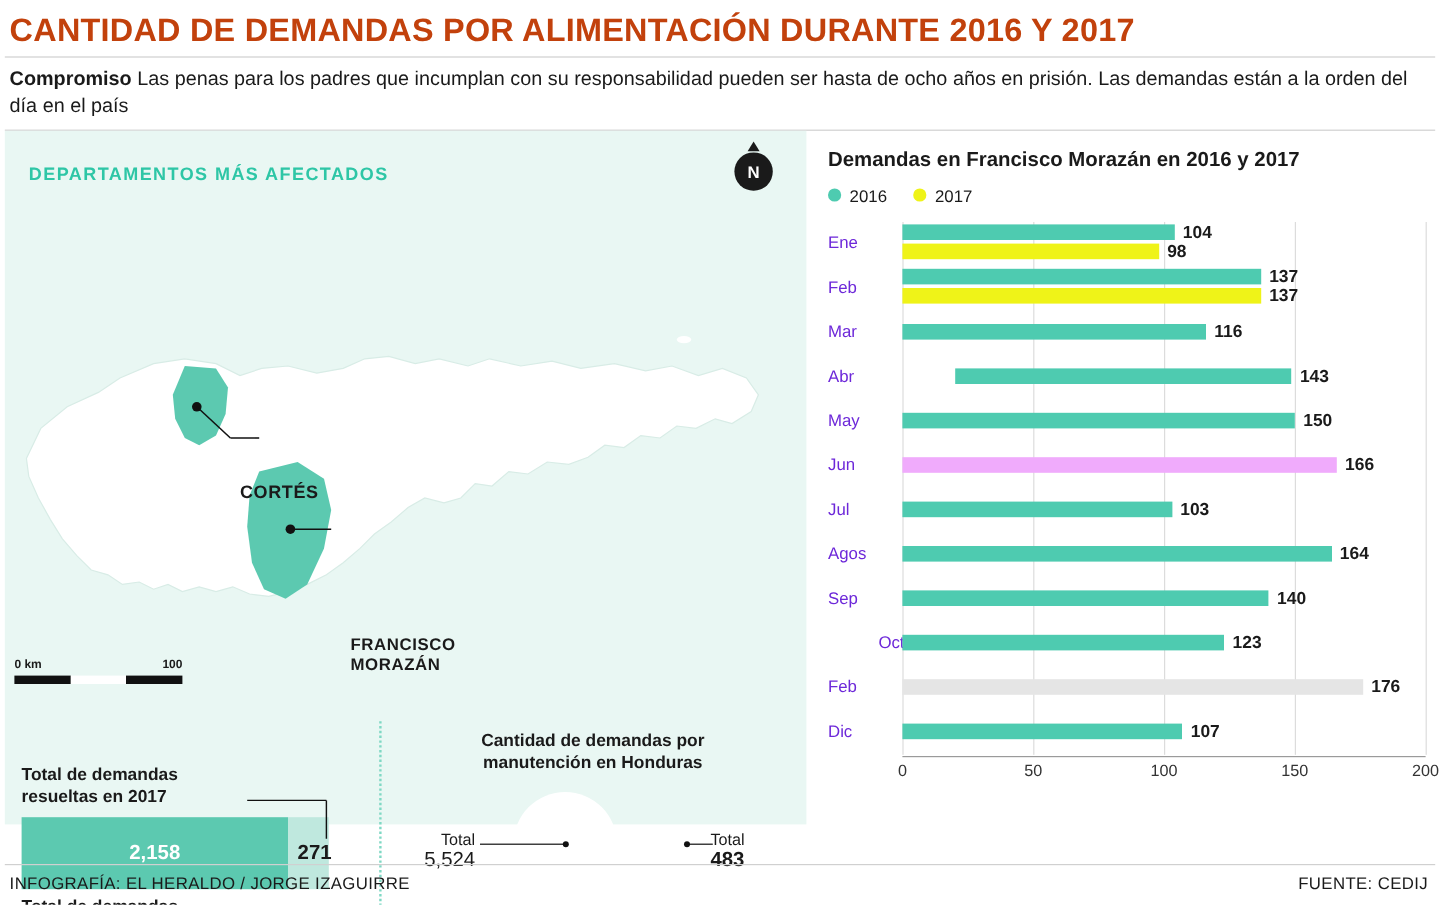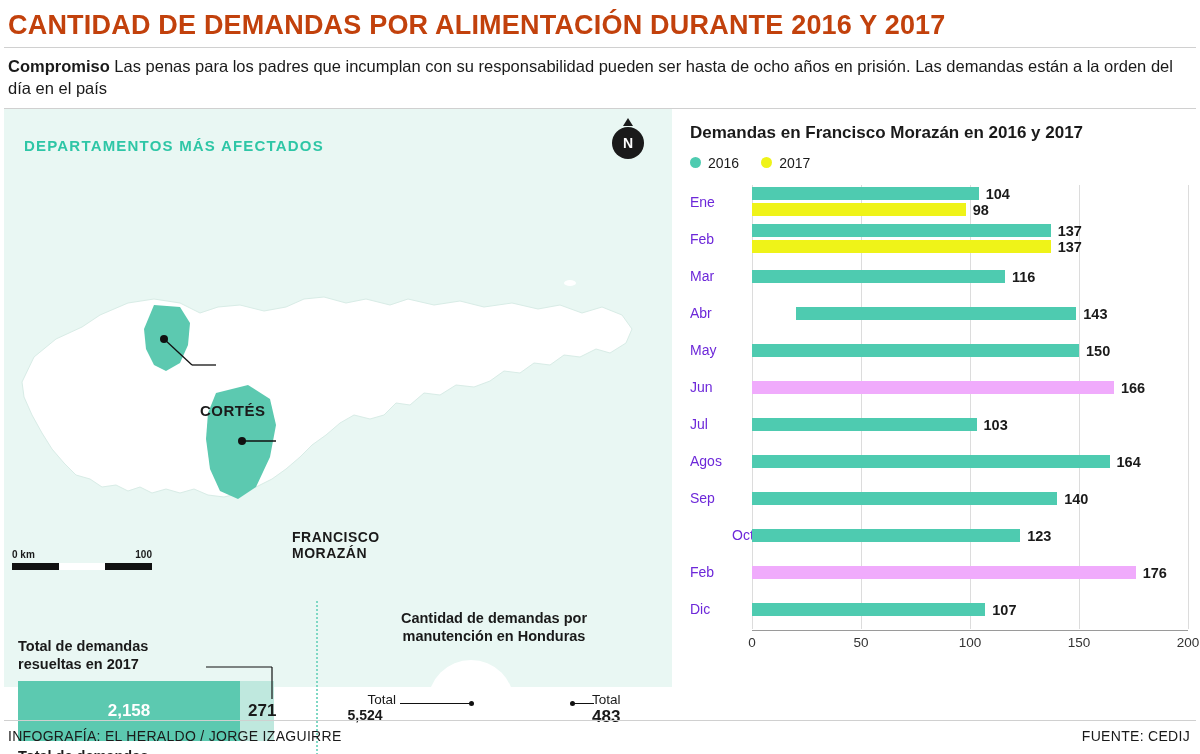--- a/index.html
+++ b/index.html
@@ -97,21 +97,21 @@
 
   .dotted-div { position:absolute; left:312px; top:492px; height:214px; border-left:2px dotted #7fd8c4; }
 
   .circles-block { position:absolute; left:330px; top:500px; width:320px; }
   .cb-title { text-align:center; font-size:14.5px; font-weight:700; line-height:1.3; }
   .circles { position:relative; height:120px; margin-top:14px; }
   .circ-big { position:absolute; left:94px; top:0px; width:86px; height:86px; border-radius:50%; background:#fff; }
   .circ-small { position:absolute; left:228px; top:34px; width:20px; height:20px; border-radius:50%; background:#fff; }
   .dotc { position:absolute; width:5px; height:5px; border-radius:50%; background:#111; }
   .lbl-total-left { position:absolute; left:0px; top:32px; text-align:right; width:62px; font-size:13.5px; }
-  .lbl-total-left .num { font-size:14px; font-weight:700;text-align:center; }
+  .lbl-total-left .num { font-size:17px; font-weight:400; }
   .lbl-total-right { position:absolute; left:258px; top:32px; font-size:13.5px; }
   .lbl-total-right .num { font-size:17px; font-weight:700; }
   .ln { position:absolute; background:#111; height:1px; }
 
   
   .right { flex:1; position:relative; padding-left:18px; }
   .chart-title { font-size:17px; font-weight:700; margin-top:14px; }
   .legend { display:flex; gap:22px; margin-top:12px; align-items:center; font-size:14px; }
   .legend .item { display:flex; align-items:center; gap:7px; }
   .swatch { width:11px; height:11px; border-radius:50%; }
@@ -333,21 +333,21 @@
             <div class="mlabel" style="top: 9.5px; margin-left: 42px;">Oct</div>
             <div class="bars" style="top: 11.5px;">
               <div class="bar" style="width: 61.5%; background: rgb(78, 203, 176); margin-bottom: 3px;">
                 <span class="v">123</span>
               </div>
             </div>
           </div>
           <div class="row" style="top: 370px; height: 37px;">
             <div class="mlabel" style="top: 9.5px;">Feb</div>
             <div class="bars" style="top: 11.5px;">
-              <div class="bar" style="width: 88%; background: #f0abfc; margin-bottom: 2px;">
+              <div class="bar" style="width: 88%; background: #e5e5e5; margin-bottom: 2px;">
                 <span class="v">176</span>
               </div>
             </div>
           </div>
           <div class="row" style="top: 407px; height: 37px;">
             <div class="mlabel" style="top: 9.5px;">Dic</div>
             <div class="bars" style="top: 11.5px;">
               <div class="bar" style="width: 53.5%; background: rgb(78, 203, 176); margin-bottom: 3px;">
                 <span class="v">107</span>
               </div>

